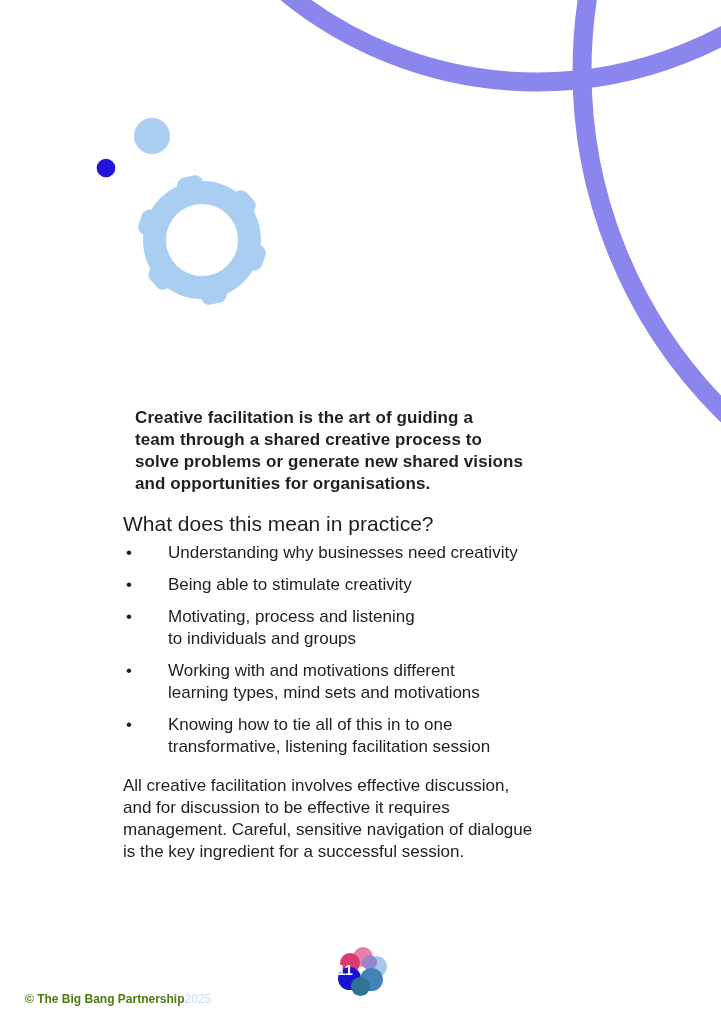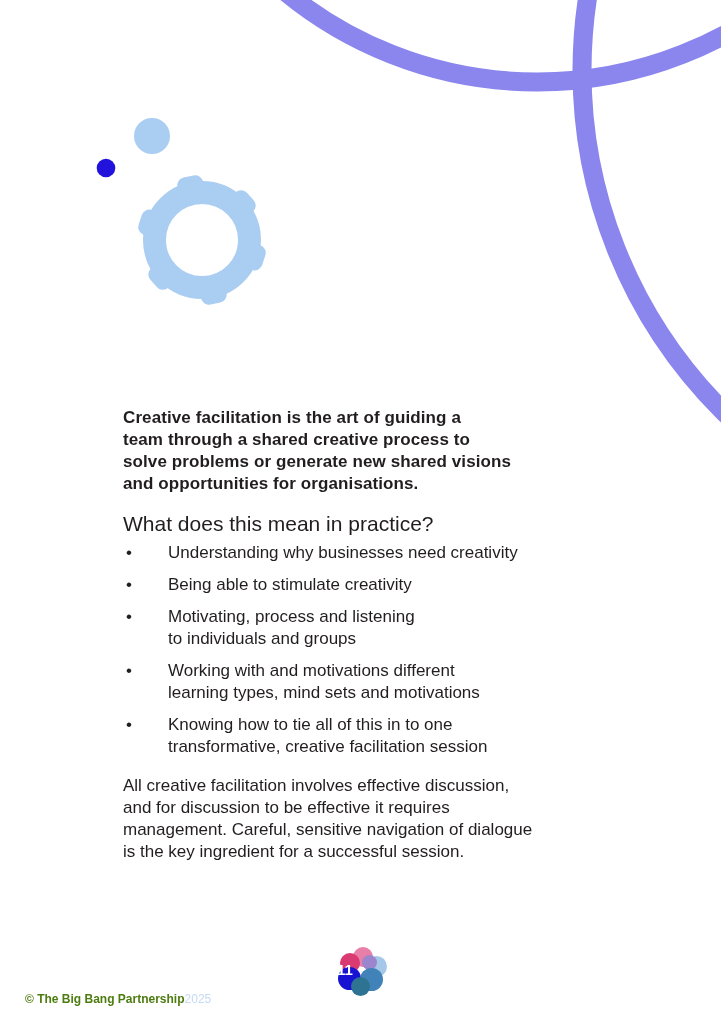--- a/index.html
+++ b/index.html
@@ -27,21 +27,21 @@
     position: absolute;
     left: 123px;
     top: 407px;
     width: 480px;
   }
   .heading {
     font-size: 17px;
     line-height: 22px;
     font-weight: 700;
     white-space: pre-line;
-    margin: 0 0 18px 0;
+    margin: 0 0 18px 12px;
     letter-spacing: 0.1px;
   }
   .intro {
     font-size: 21px;
     line-height: 22px;
     margin: 0 0 7px 0;
   }
   .practice-list {
     list-style: none;
     margin: 0;
@@ -168,21 +168,21 @@
 to individuals and groups</span>
       </li>
         <li>
         <span class="bullet-marker">•</span>
         <span class="bullet-text">Working with and motivations different
 learning types, mind sets and motivations</span>
       </li>
         <li>
         <span class="bullet-marker">•</span>
         <span class="bullet-text">Knowing how to tie all of this in to one
-transformative, creative facilitation session</span>
+transformative, listening facilitation session</span>
       </li>
       </ul>
 
     <p class="closing">All creative facilitation involves effective discussion,
 and for discussion to be effective it requires
 management. Careful, sensitive navigation of dialogue
 is the key ingredient for a successful session.</p>
   </div>
 
   <div class="badge">

